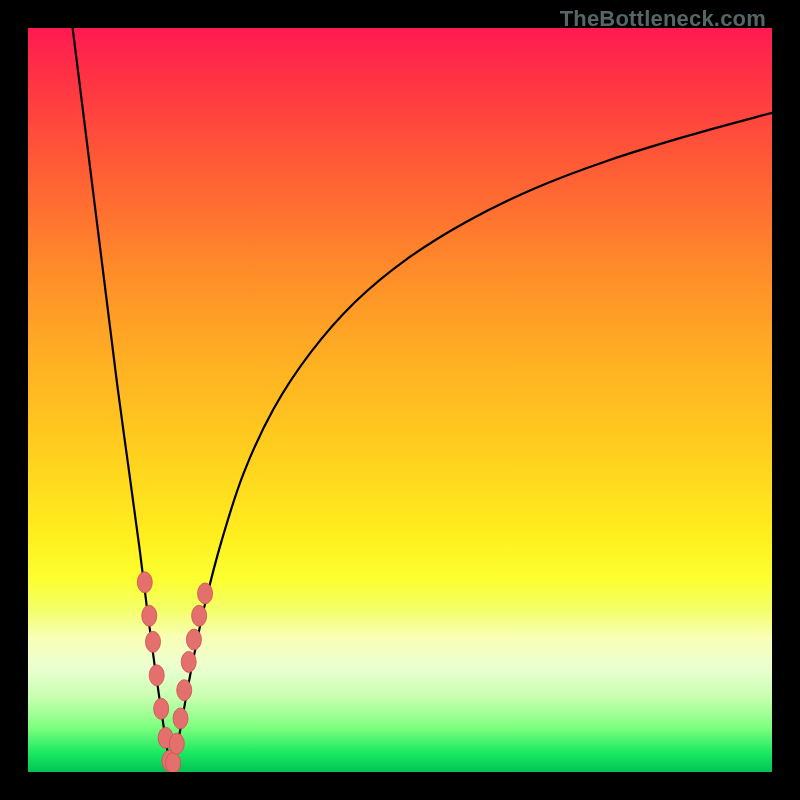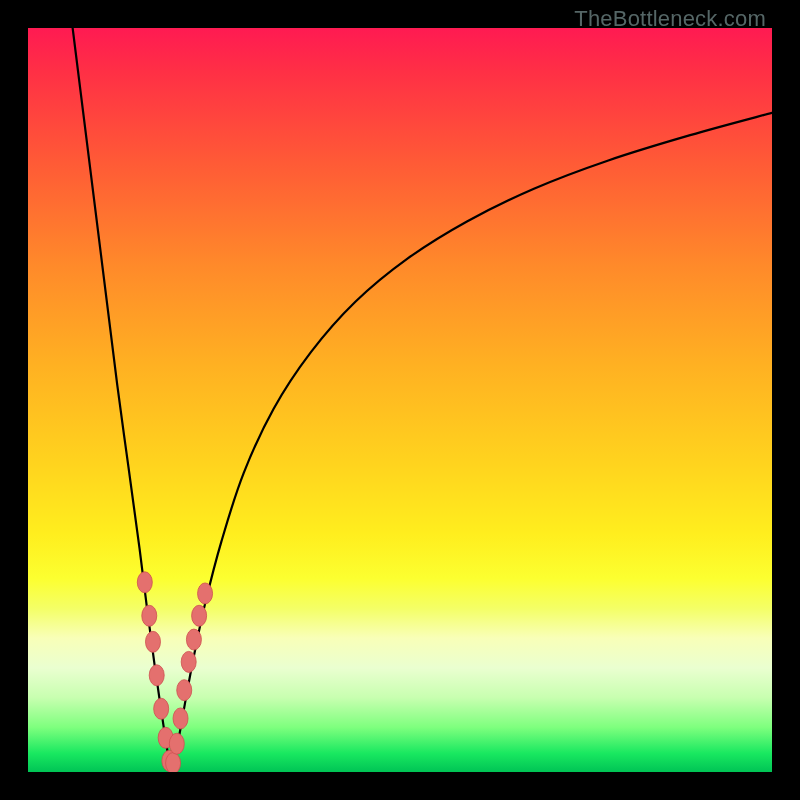--- a/index.html
+++ b/index.html
@@ -46,21 +46,21 @@
       #19e860 97.5%,
       #00c455 100%
     );
   }
   .watermark {
     position: absolute;
     top: 6px;
     right: 34px;
     color: #566;
     font-size: 22px;
-    font-weight: 400;
+    font-weight: 700;
     letter-spacing: 0.2px;
     z-index: 10;
     user-select: none;
   }
   svg.curves {
     position: absolute;
     left: 0; top: 0;
     width: 744px;
     height: 744px;
     overflow: visible;

